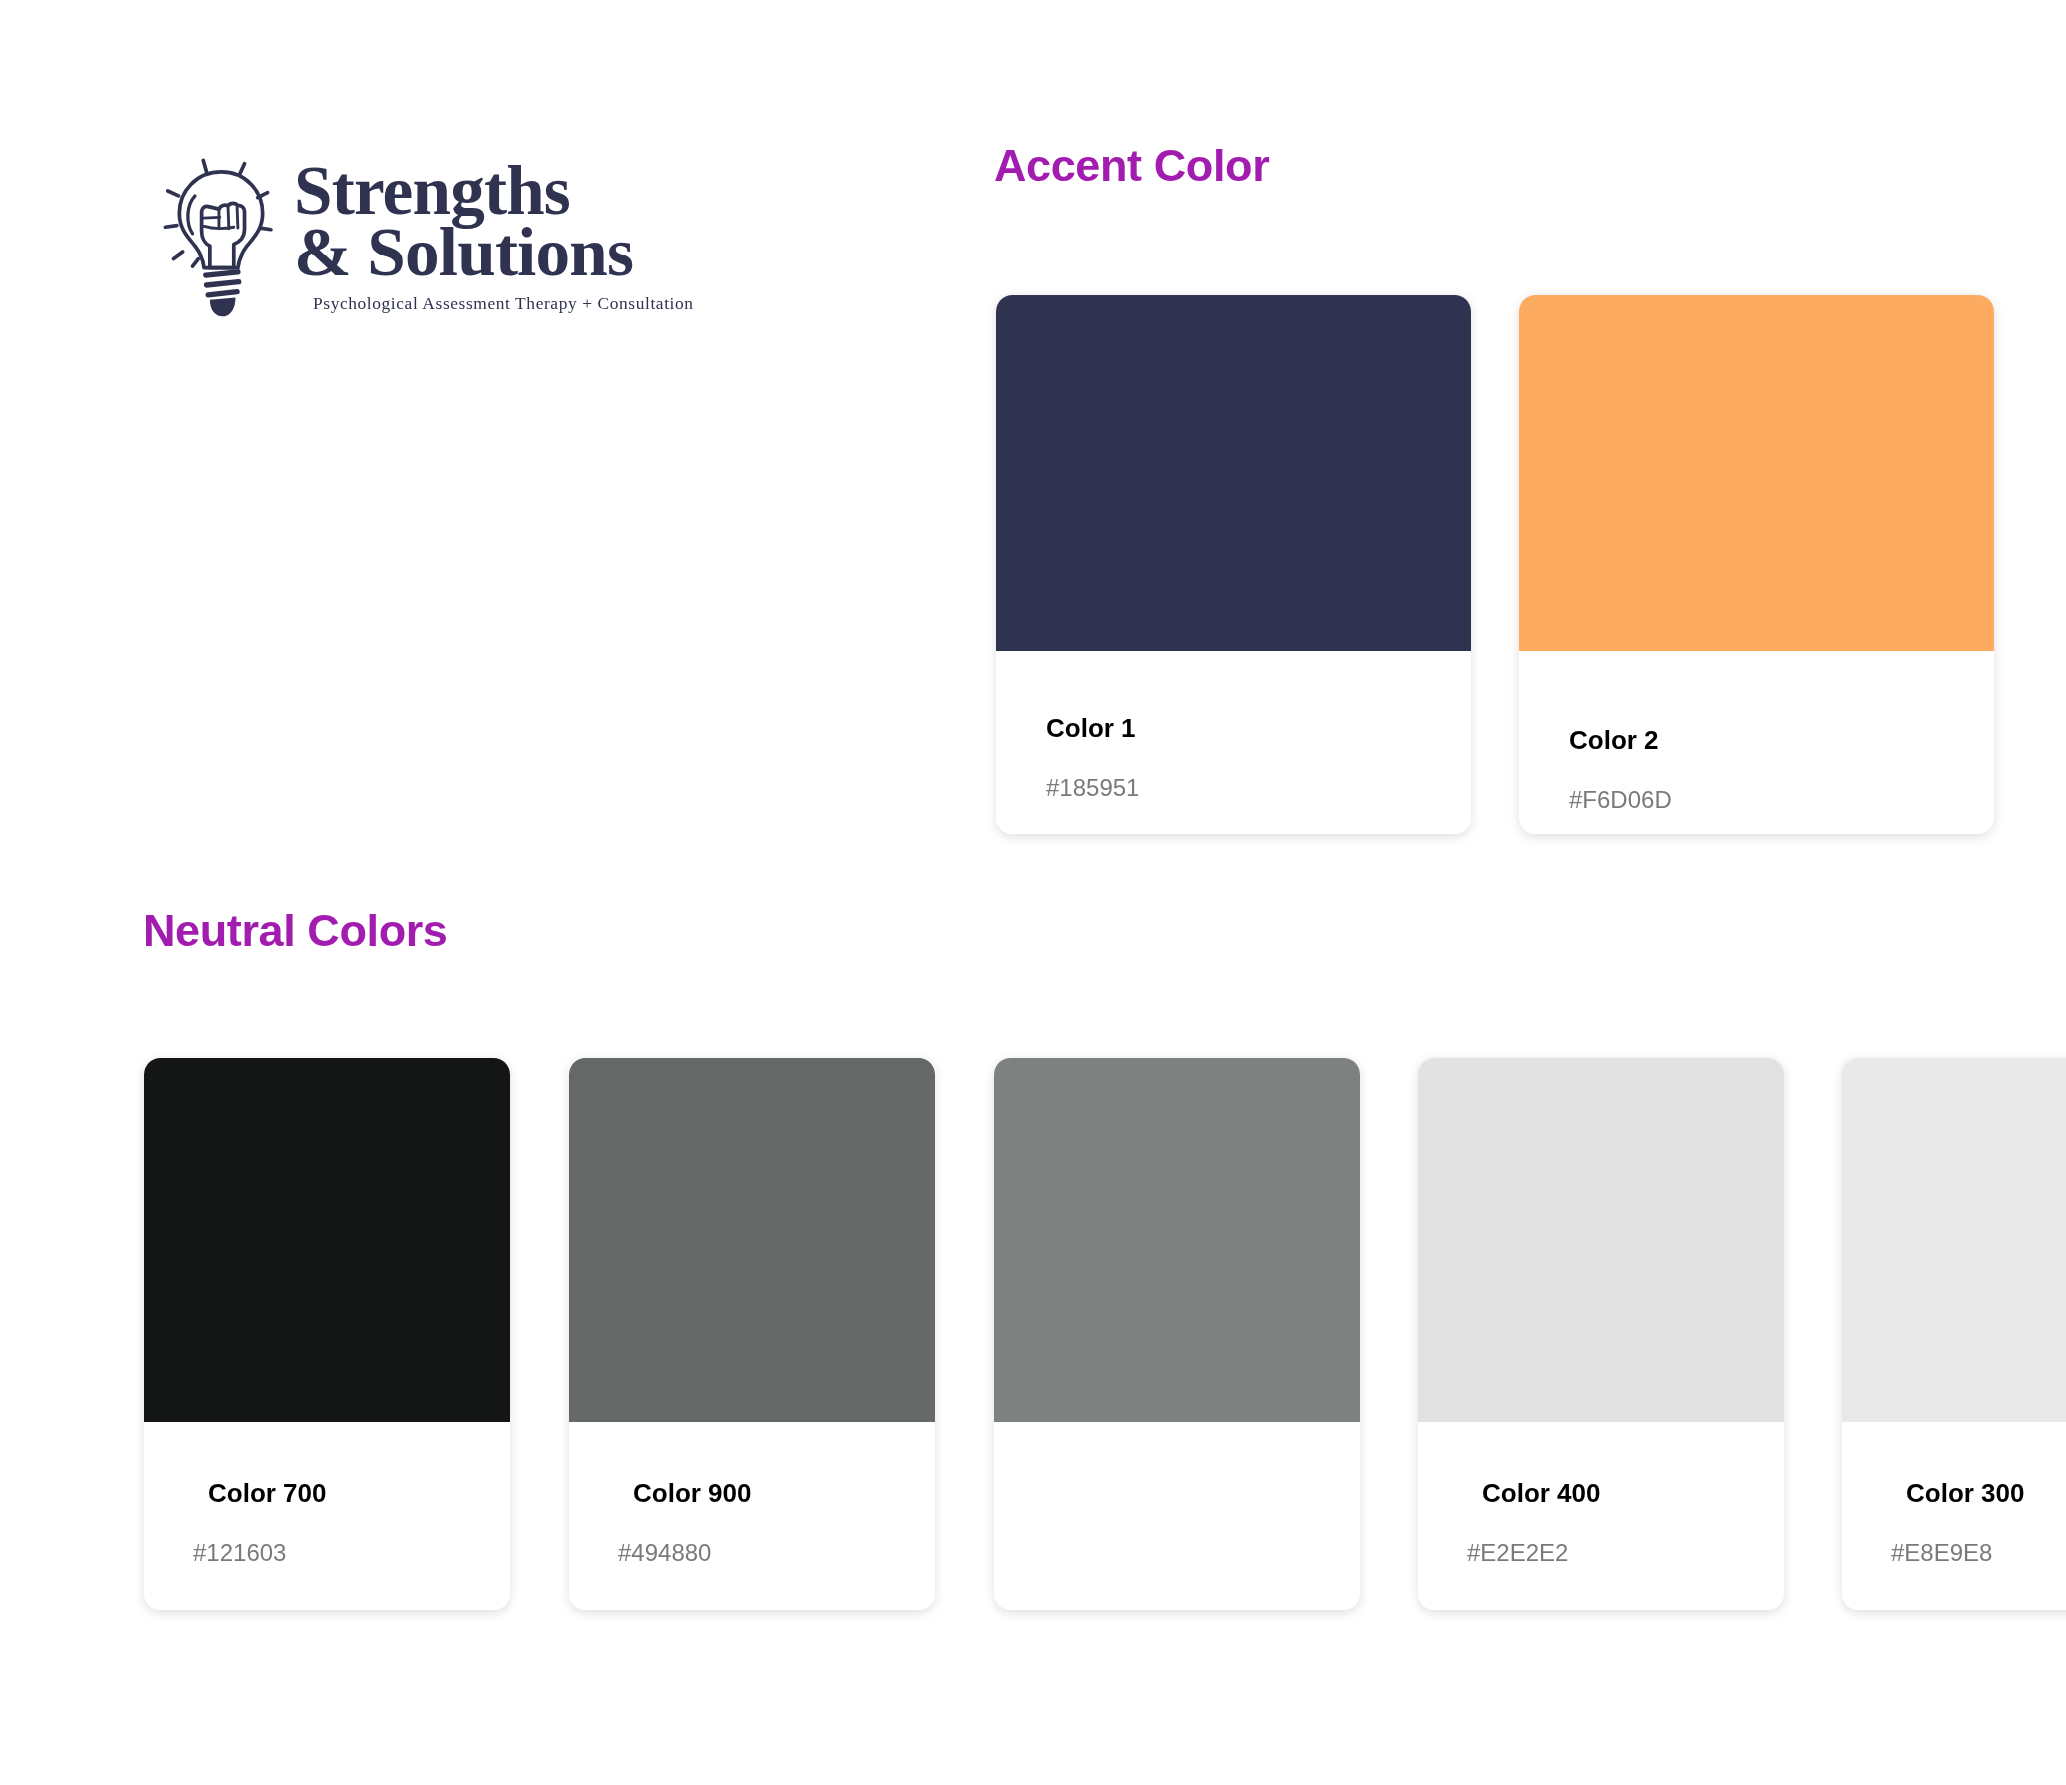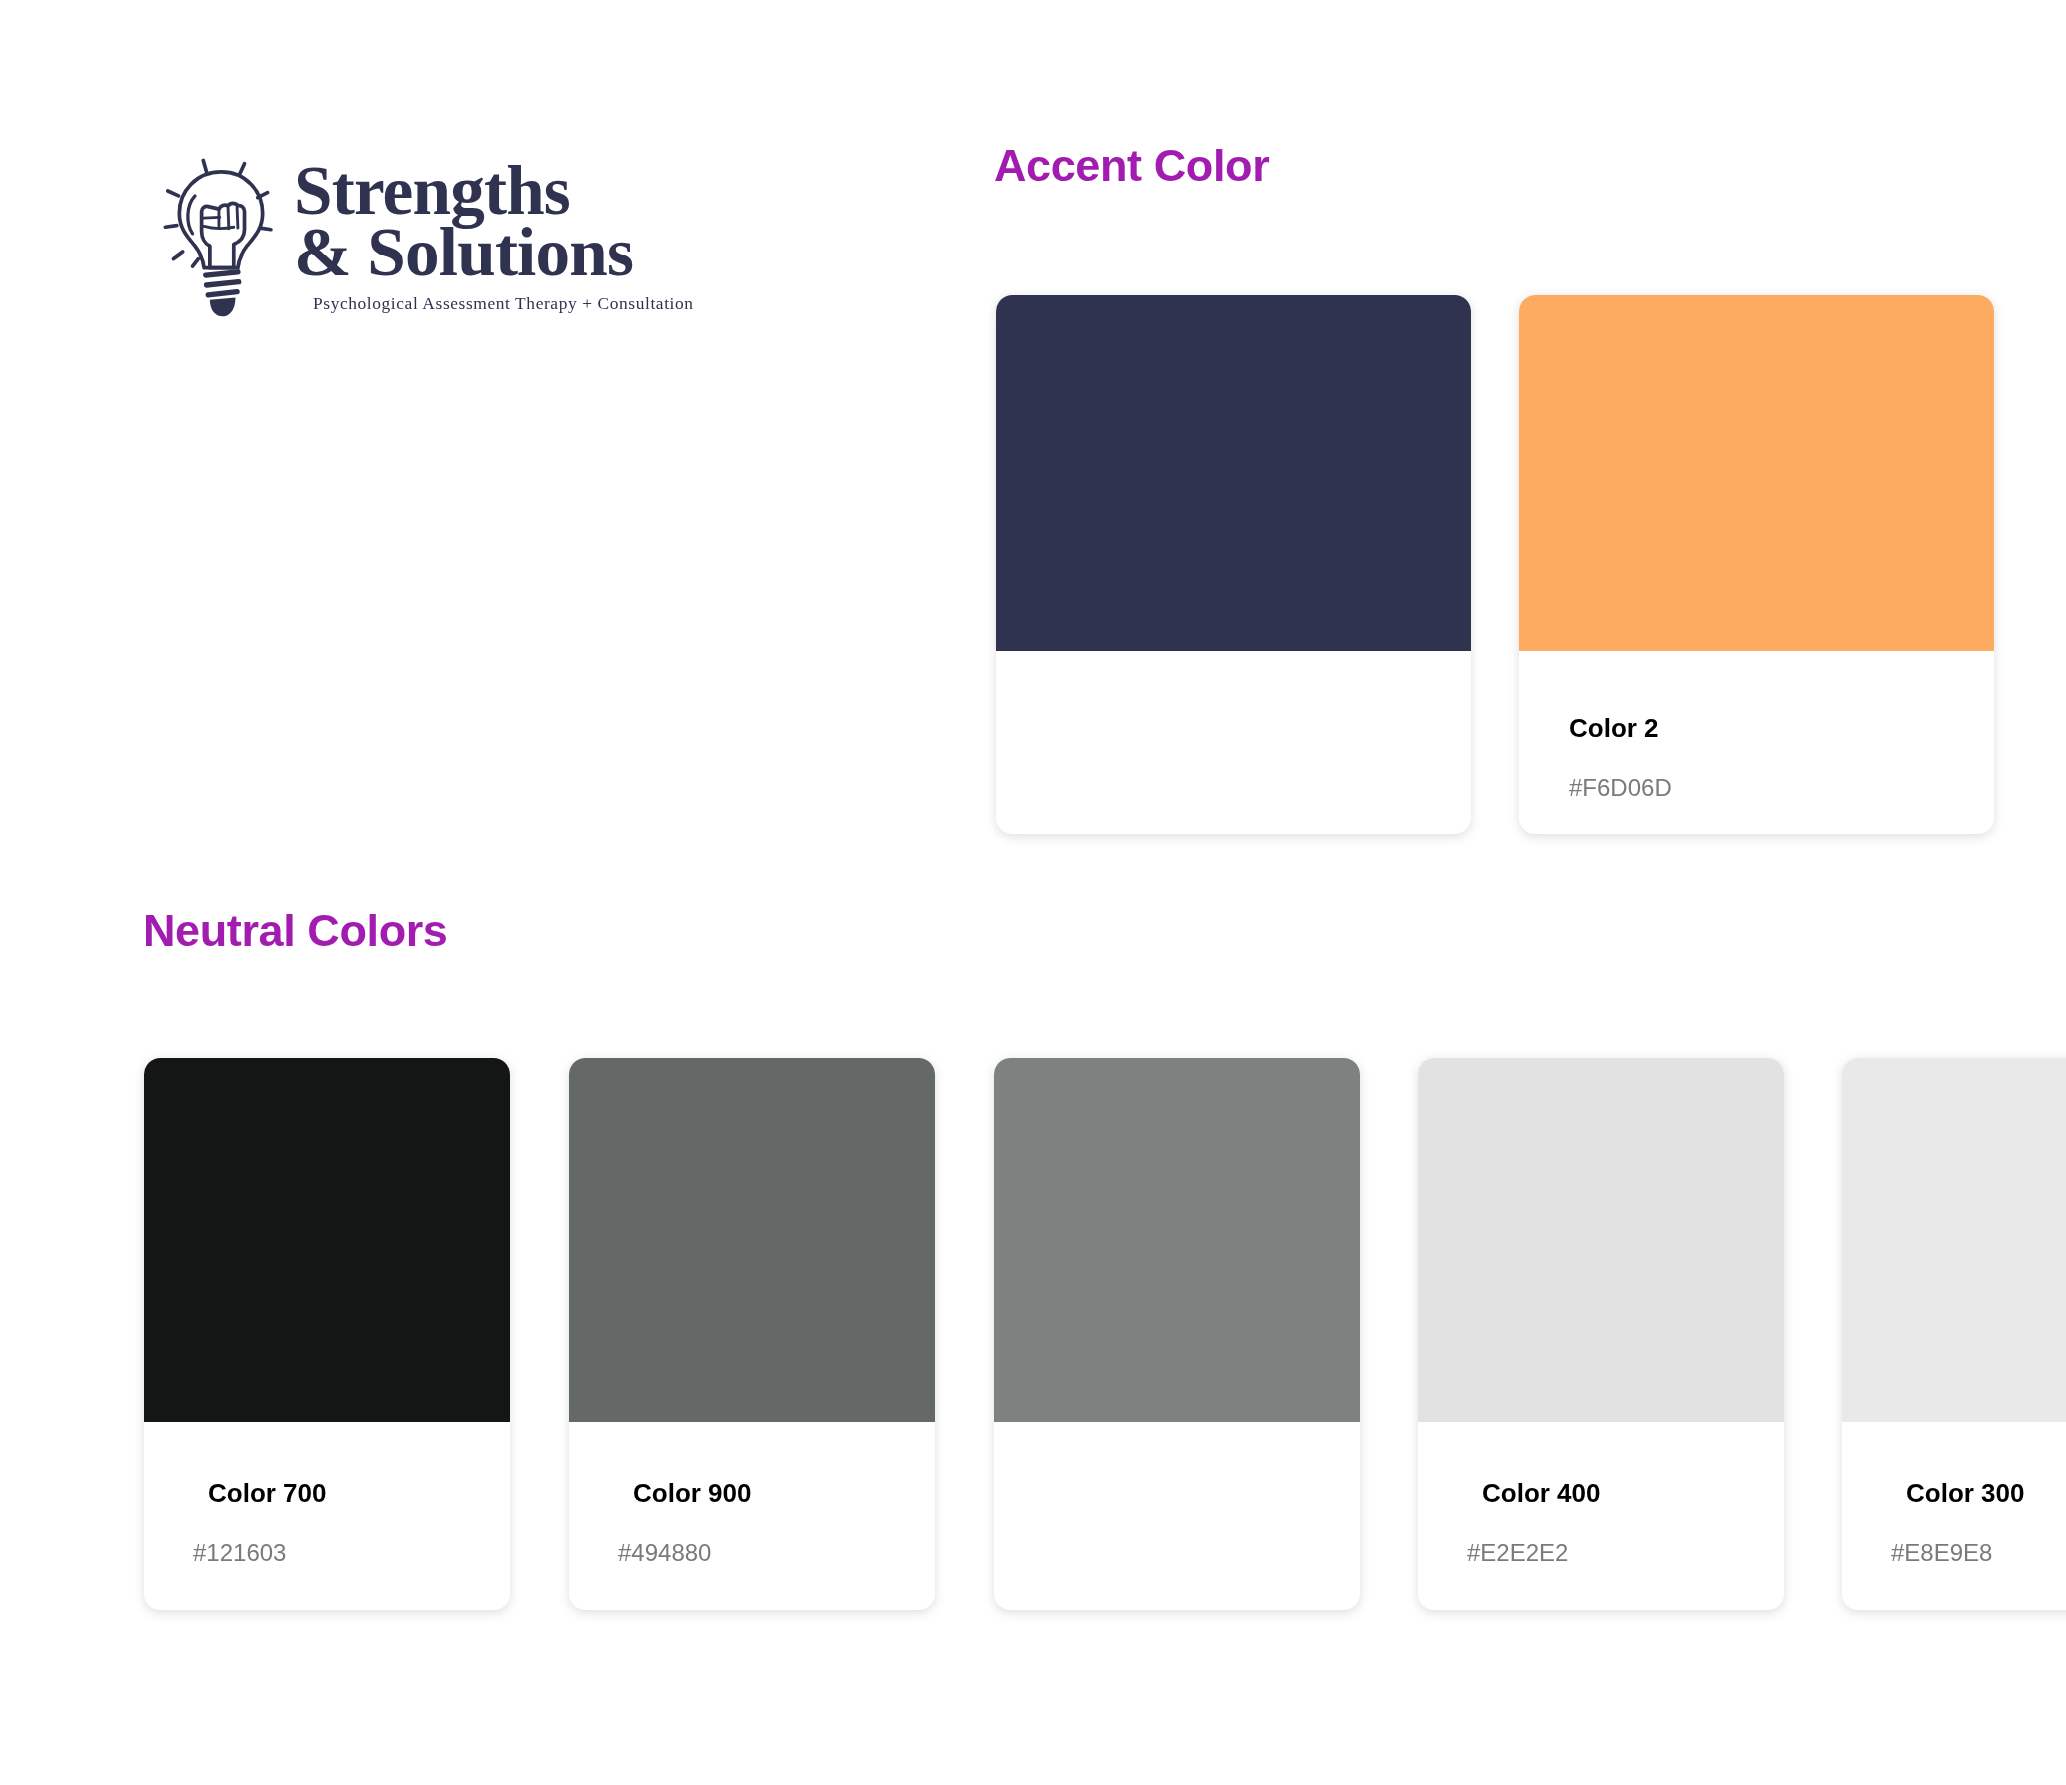--- a/index.html
+++ b/index.html
@@ -126,23 +126,27 @@
       <div class="logo-tagline">Psychological Assessment Therapy + Consultation</div>
     </div>
   </div>
 
   <div class="section-heading" id="heading-accent">Accent Color</div>
 
   <div class="section-heading" id="heading-neutral">Neutral Colors</div>
 
   <div class="card big" style="left:996px; top:295px;">
     <div class="card-swatch" style="background-color: rgb(47, 51, 80);"></div>
+    <div class="card-info">
+      <div class="card-name">Color 1</div>
+      <div class="card-hex">#185951</div>
+    </div>
   </div>
 
-  <div class="card big" style="left:1519px; top:295px;">
+  <div class="card big" style="left:1519px; top:295px;gap:12px;">
     <div class="card-swatch" style="background-color: rgb(252, 171, 96);"></div>
     <div class="card-info">
       <div class="card-name">Color 2</div>
       <div class="card-hex">#F6D06D</div>
     </div>
   </div>
 
   <div class="card small" style="left:144px; top:1058px;">
     <div class="card-swatch" style="background-color: rgb(20, 22, 22);"></div>
     <div class="card-info">

